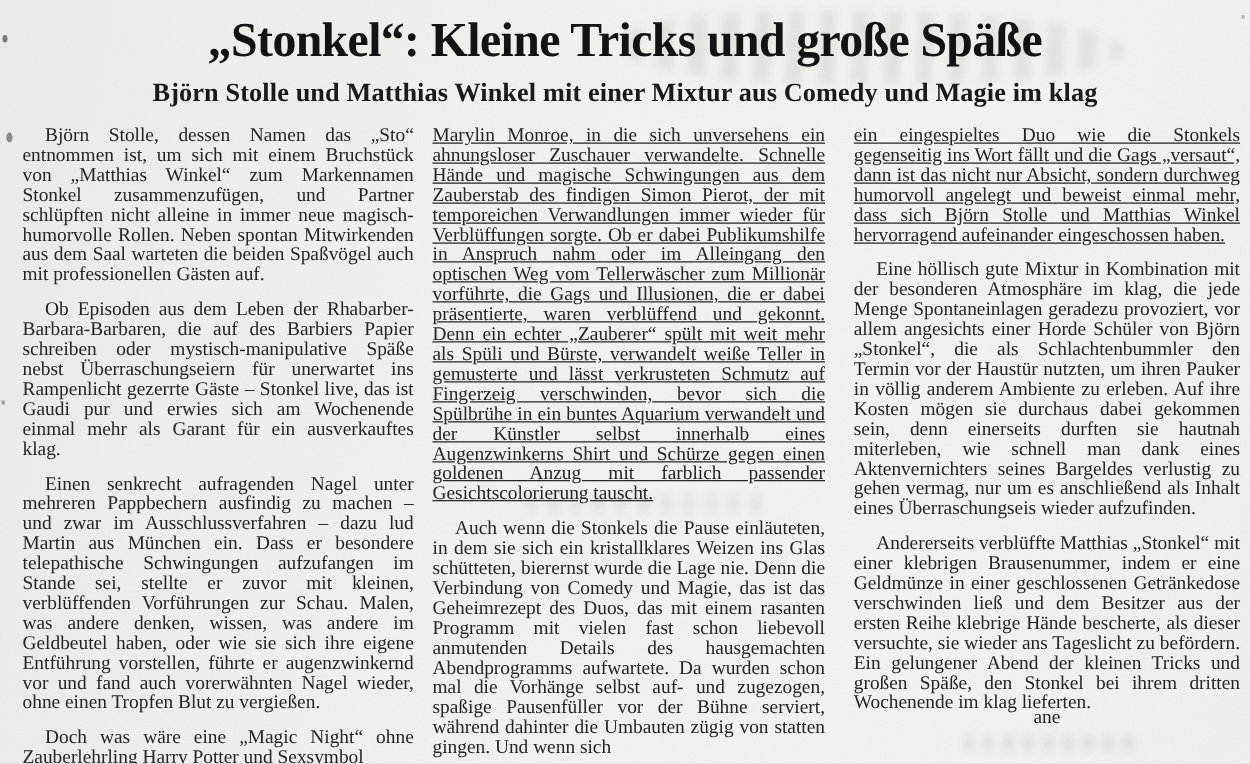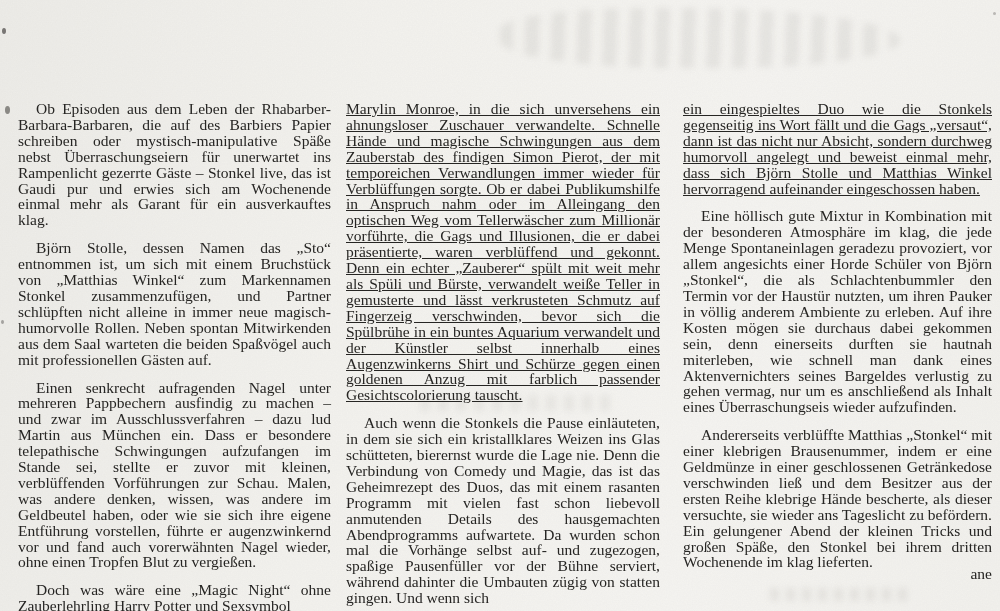--- a/index.html
+++ b/index.html
@@ -89,21 +89,21 @@
   }
   .col-1 { width: 313px; }
   .col-2 { width: 314px; margin-left: 15px; }
   .col-3 { width: 309px; margin-left: 23px; }
   .col p {
     margin: 0 0 12px 0;
     text-indent: 18px;
   }
   .col p.cont { text-indent: 0; text-decoration: underline; }
   .byline {
-    text-align: right;
+    text-align: center;
     text-indent: 0 !important;
     margin-top: -15.9px !important;
     font-weight: 400;
   }
 </style>
 </head>
 <body>
 
 <div class="page">
 
@@ -116,26 +116,30 @@
   </svg>
 
   <div class="ghost ghost-title"></div>
   <div class="ghost ghost-mid"></div>
   <div class="ghost ghost-byline"></div>
   <div class="speck speck-1"></div>
   <div class="speck speck-2"></div>
   <div class="speck speck-3"></div>
   <div class="speck speck-4"></div>
 
+  <header>
+    <h1 class="title">„Stonkel“: Kleine Tricks und große Späße</h1>
+    <h2 class="subtitle">Björn Stolle und Matthias Winkel mit einer Mixtur aus Comedy und Magie im klag</h2>
+  </header>
 
   <div class="columns">
 
     <div class="col col-1">
+      <p>Björn Stolle, dessen Namen das „Sto“ entnommen ist, um sich mit einem Bruchstück von „Matthias Winkel“ zum Markennamen Stonkel zusammenzufügen, und Partner schlüpften nicht alleine in immer neue magisch-humorvolle Rollen. Neben spontan Mitwirkenden aus dem Saal warteten die beiden Spaßvögel auch mit professionellen Gästen auf.</p>
       <p>Ob Episoden aus dem Leben der Rhabarber-Barbara-Barbaren, die auf des Barbiers Papier schreiben oder mystisch-manipulative Späße nebst Überraschungseiern für unerwartet ins Rampenlicht gezerrte Gäste – Stonkel live, das ist Gaudi pur und erwies sich am Wochenende einmal mehr als Garant für ein ausverkauftes klag.</p>
-      <p>Björn Stolle, dessen Namen das „Sto“ entnommen ist, um sich mit einem Bruchstück von „Matthias Winkel“ zum Markennamen Stonkel zusammenzufügen, und Partner schlüpften nicht alleine in immer neue magisch-humorvolle Rollen. Neben spontan Mitwirkenden aus dem Saal warteten die beiden Spaßvögel auch mit professionellen Gästen auf.</p>
       <p>Einen senkrecht aufragenden Nagel unter mehreren Pappbechern ausfindig zu machen – und zwar im Ausschlussverfahren – dazu lud Martin aus München ein. Dass er besondere telepathische Schwingungen aufzufangen im Stande sei, stellte er zuvor mit kleinen, verblüffenden Vorführungen zur Schau. Malen, was andere denken, wissen, was andere im Geldbeutel haben, oder wie sie sich ihre eigene Entführung vorstellen, führte er augenzwinkernd vor und fand auch vorerwähnten Nagel wieder, ohne einen Tropfen Blut zu vergießen.</p>
       <p>Doch was wäre eine „Magic Night“ ohne Zauberlehrling Harry Potter und Sexsymbol</p>
     </div>
 
     <div class="col col-2">
       <p class="cont">Marylin Monroe, in die sich unversehens ein ahnungsloser Zuschauer verwandelte. Schnelle Hände und magische Schwingungen aus dem Zauberstab des findigen Simon Pierot, der mit temporeichen Verwandlungen immer wieder für Verblüffungen sorgte. Ob er dabei Publikumshilfe in Anspruch nahm oder im Alleingang den optischen Weg vom Tellerwäscher zum Millionär vorführte, die Gags und Illusionen, die er dabei präsentierte, waren verblüffend und gekonnt. Denn ein echter „Zauberer“ spült mit weit mehr als Spüli und Bürste, verwandelt weiße Teller in gemusterte und lässt verkrusteten Schmutz auf Fingerzeig verschwinden, bevor sich die Spülbrühe in ein buntes Aquarium verwandelt und der Künstler selbst innerhalb eines Augenzwinkerns Shirt und Schürze gegen einen goldenen Anzug mit farblich passender Gesichtscolorierung tauscht.</p>
       <p>Auch wenn die Stonkels die Pause einläuteten, in dem sie sich ein kristallklares Weizen ins Glas schütteten, bierernst wurde die Lage nie. Denn die Verbindung von Comedy und Magie, das ist das Geheimrezept des Duos, das mit einem rasanten Programm mit vielen fast schon liebevoll anmutenden Details des hausgemachten Abendprogramms aufwartete. Da wurden schon mal die Vorhänge selbst auf- und zugezogen, spaßige Pausenfüller vor der Bühne serviert, während dahinter die Umbauten zügig von statten gingen. Und wenn sich</p>
     </div>
 
     <div class="col col-3">

